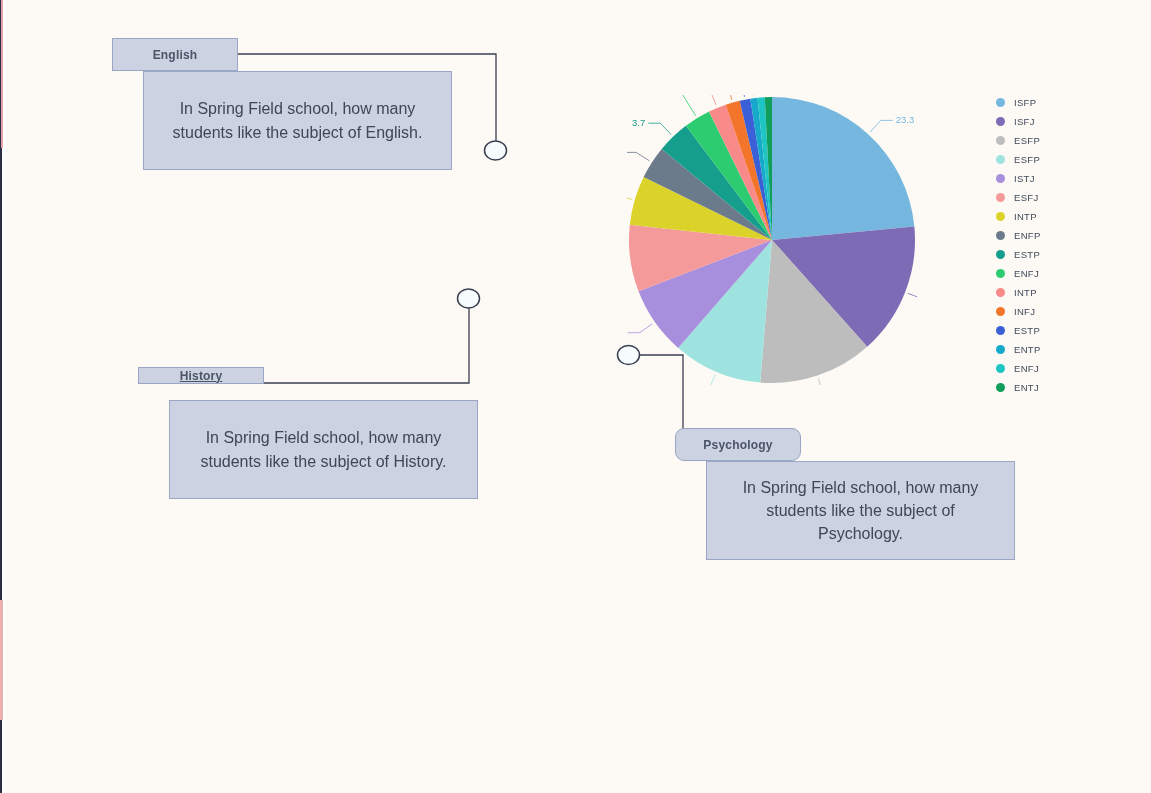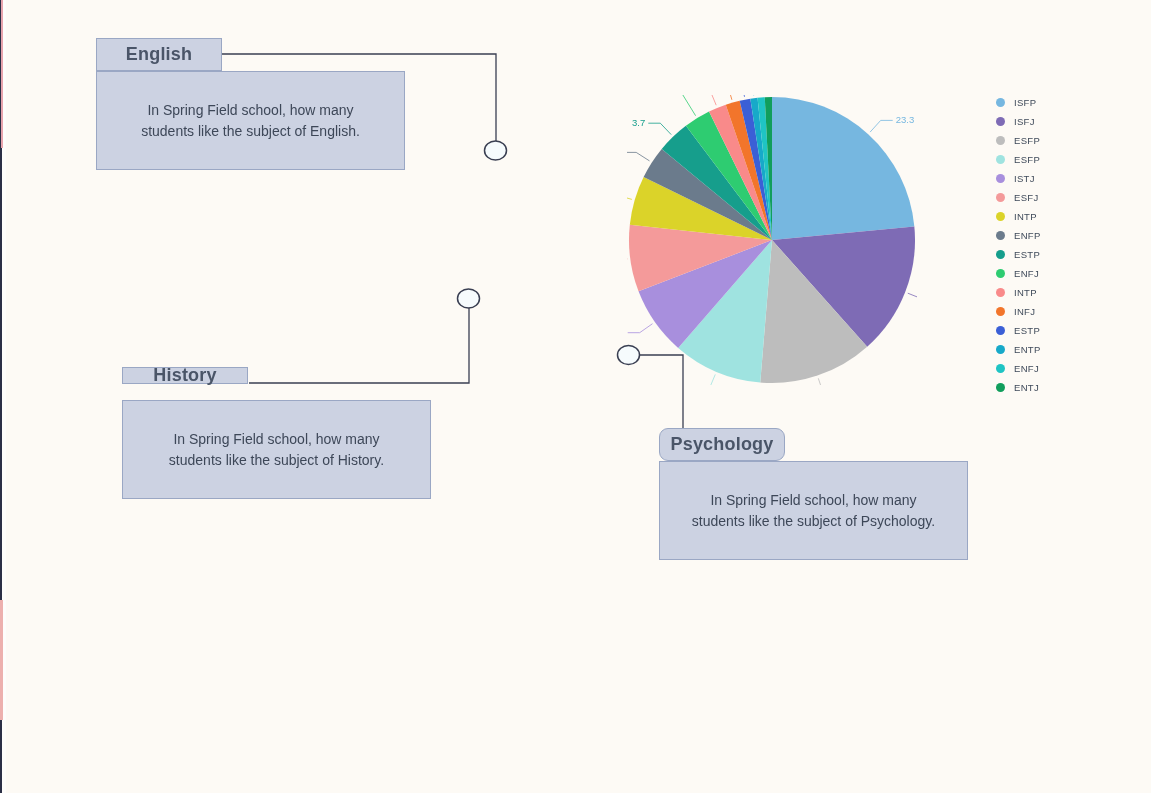--- a/index.html
+++ b/index.html
@@ -18,36 +18,38 @@
   .edge-white{position:absolute;left:2px;top:0;width:4px;height:793px;background:#ffffff;opacity:.55;}
 
   
   .note{position:absolute;}
   .note-title{
     position:absolute;
     box-sizing:border-box;
     background:#ccd2e2;
     border:1px solid #9aa7c4;
     color:#4a5568;
-    font-size:18px;
+    font-size:12px;
     font-weight:600;
     display:flex;align-items:center;justify-content:center;
     letter-spacing:.2px;
+    margin-left:16px;
   }
   .note-body{
     position:absolute;
     box-sizing:border-box;
     background:#ccd2e2;
     border:1px solid #9aa7c4;
     color:#3d4758;
-    font-size:14px;
+    font-size:16px;
     line-height:1.45;
     display:flex;align-items:center;justify-content:center;
     text-align:center;
     padding:0 26px;
+    margin-left:47px;
   }
 
   
   #wires{position:absolute;left:0;top:0;width:1151px;height:793px;pointer-events:none;}
 
   
   #pie-wrap{position:absolute;left:627px;top:95px;width:290px;height:290px;}
   #pie-svg{display:block;}
   .slice-label{font-size:9.5px;font-family:"Liberation Sans",sans-serif;}
   .leader{fill:none;stroke-width:.8;}
@@ -79,21 +81,21 @@
     <path d="M638,355 L683,355 L683,429" fill="none" stroke="#3a3f52" stroke-width="1.3"></path>
     <ellipse cx="628.5" cy="355" rx="11" ry="9.5" fill="#f6fbfd" stroke="#3a3f52" stroke-width="1.5"></ellipse>
   </svg>
 
   <div class="note">
     <div class="note-title" style="left:96px;top:38px;width:126px;height:33px;">English</div>
     <div class="note-body" style="left:96px;top:71px;width:309px;height:99px;">In Spring Field school, how many students like the subject of English.</div>
   </div>
 
   <div class="note">
-    <div class="note-title" style="left:122px;top:367px;width:126px;height:17px;">History</div>
+    <div class="note-title" style="left:122px;top:367px;width:126px;height:17px;text-decoration:underline;">History</div>
     <div class="note-body" style="left:122px;top:400px;width:309px;height:99px;">In Spring Field school, how many students like the subject of History.</div>
   </div>
 
   <div class="note">
     <div class="note-title" style="left:659px;top:428px;width:126px;height:33px;border-radius:9px;">Psychology</div>
     <div class="note-body" style="left:659px;top:461px;width:309px;height:99px;">In Spring Field school, how many students like the subject of Psychology.</div>
   </div>
 
   <div id="pie-wrap">
     <svg id="pie-svg" width="290" height="290" viewBox="0 0 290 290">

